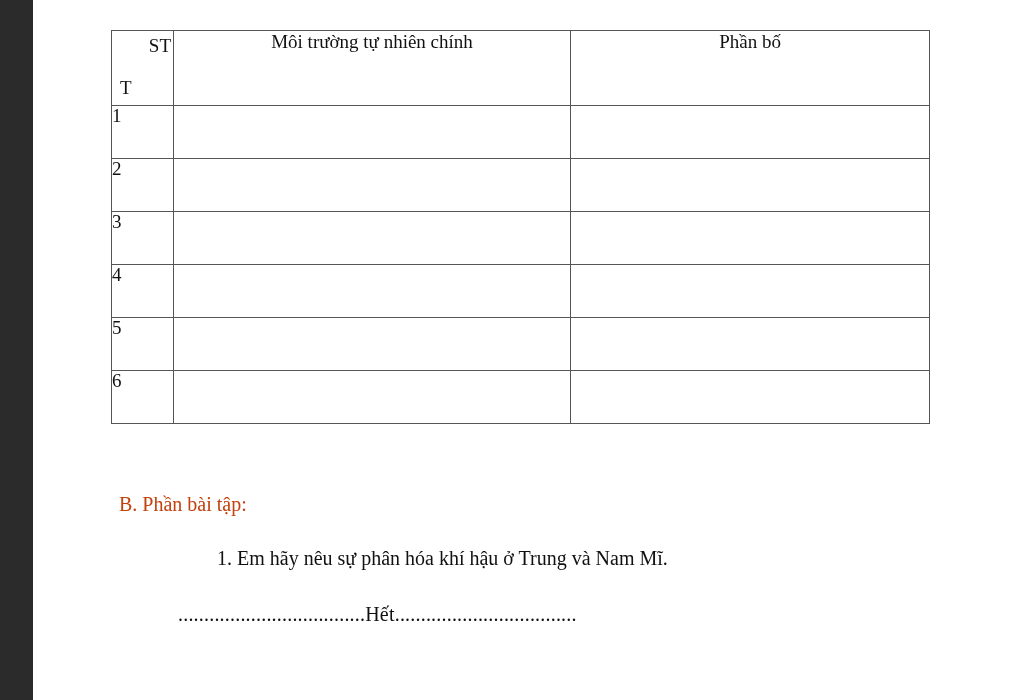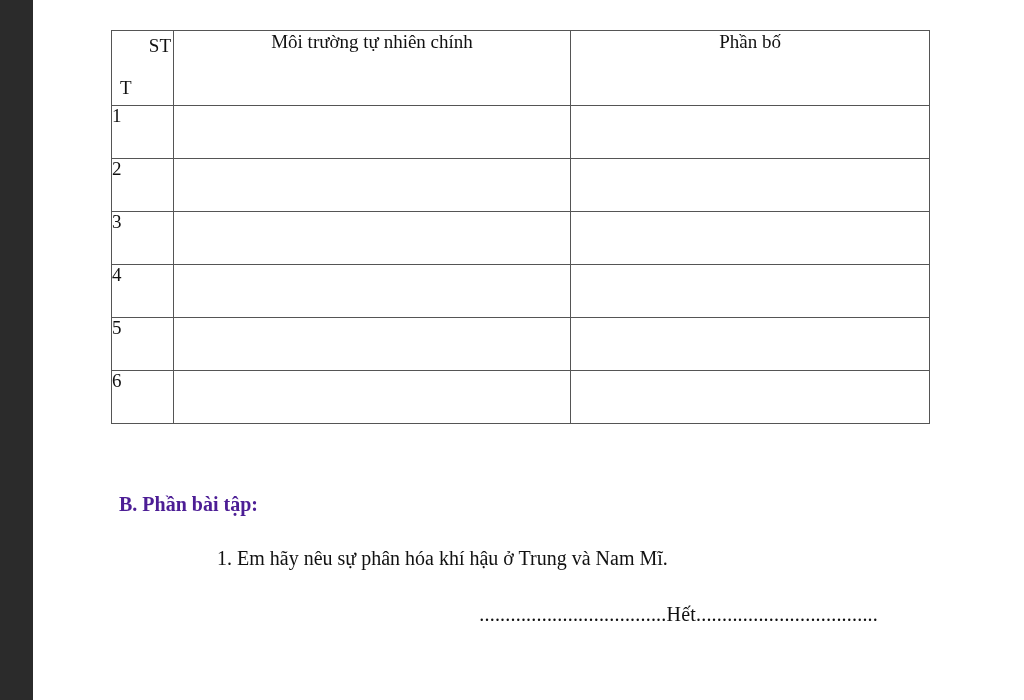--- a/index.html
+++ b/index.html
@@ -84,42 +84,42 @@
     padding-top: 3px;
     font-size: 19px;
     line-height: 1.1;
   }
 
   #section-heading {
     position: absolute;
     left: 86px;
     top: 493px;
     font-size: 20px;
-    font-weight: bold;
-    color: #4c1d95;
+    font-weight: normal;
+    color: #c2410c;
   }
   #exercise-list {
     position: absolute;
     left: 145px;
     top: 545px;
     width: 760px;
     font-size: 20px;
     color: #111111;
     line-height: 1.35;
   }
   #exercise-list .item {
     white-space: nowrap;
     margin-left: 39px;
   }
   #end-line {
     position: absolute;
     left: 145px;
     top: 603px;
     width: 700px;
-    text-align: right;
+    text-align: left;
     font-size: 20px;
     color: #111111;
     letter-spacing: 0.2px;
   }
 </style>
 </head>
 <body>
 
 <div id="left-gutter"></div>
 

